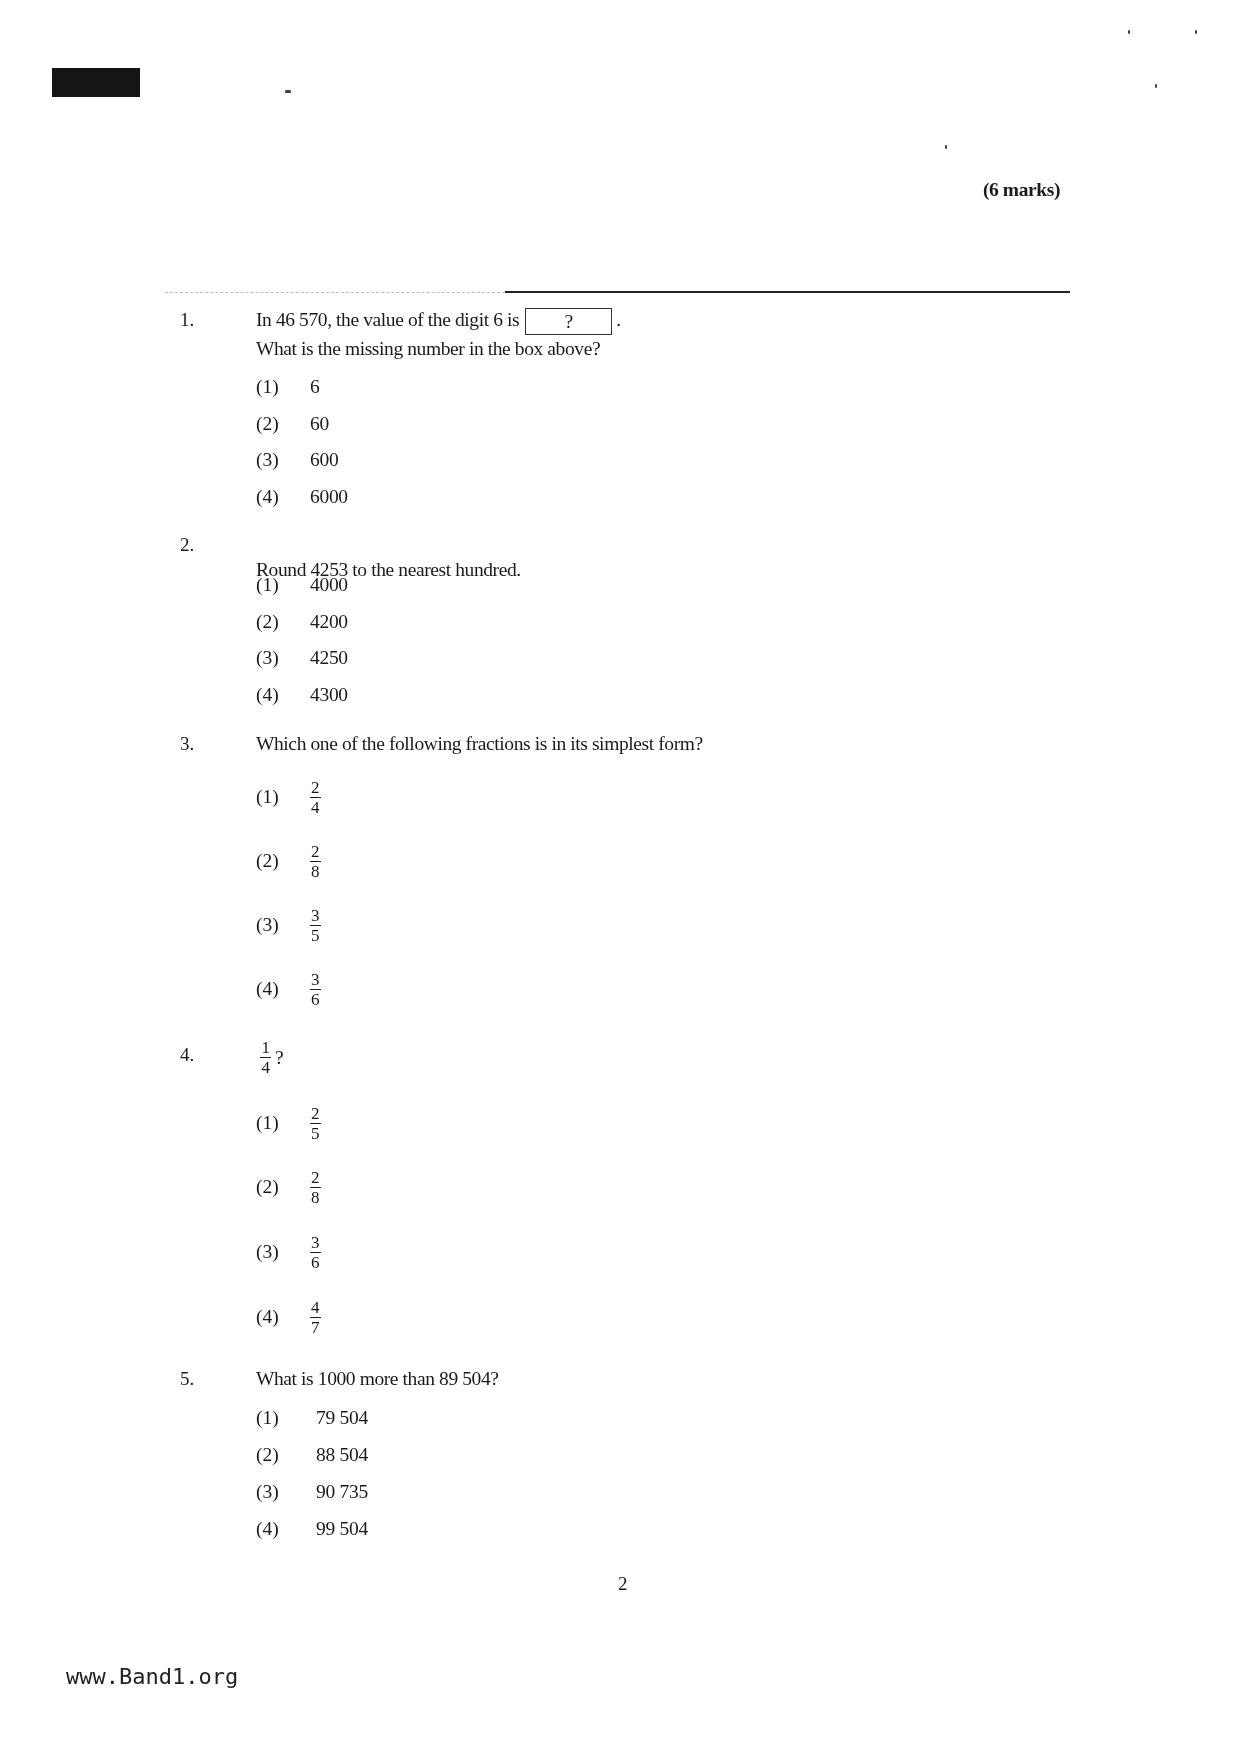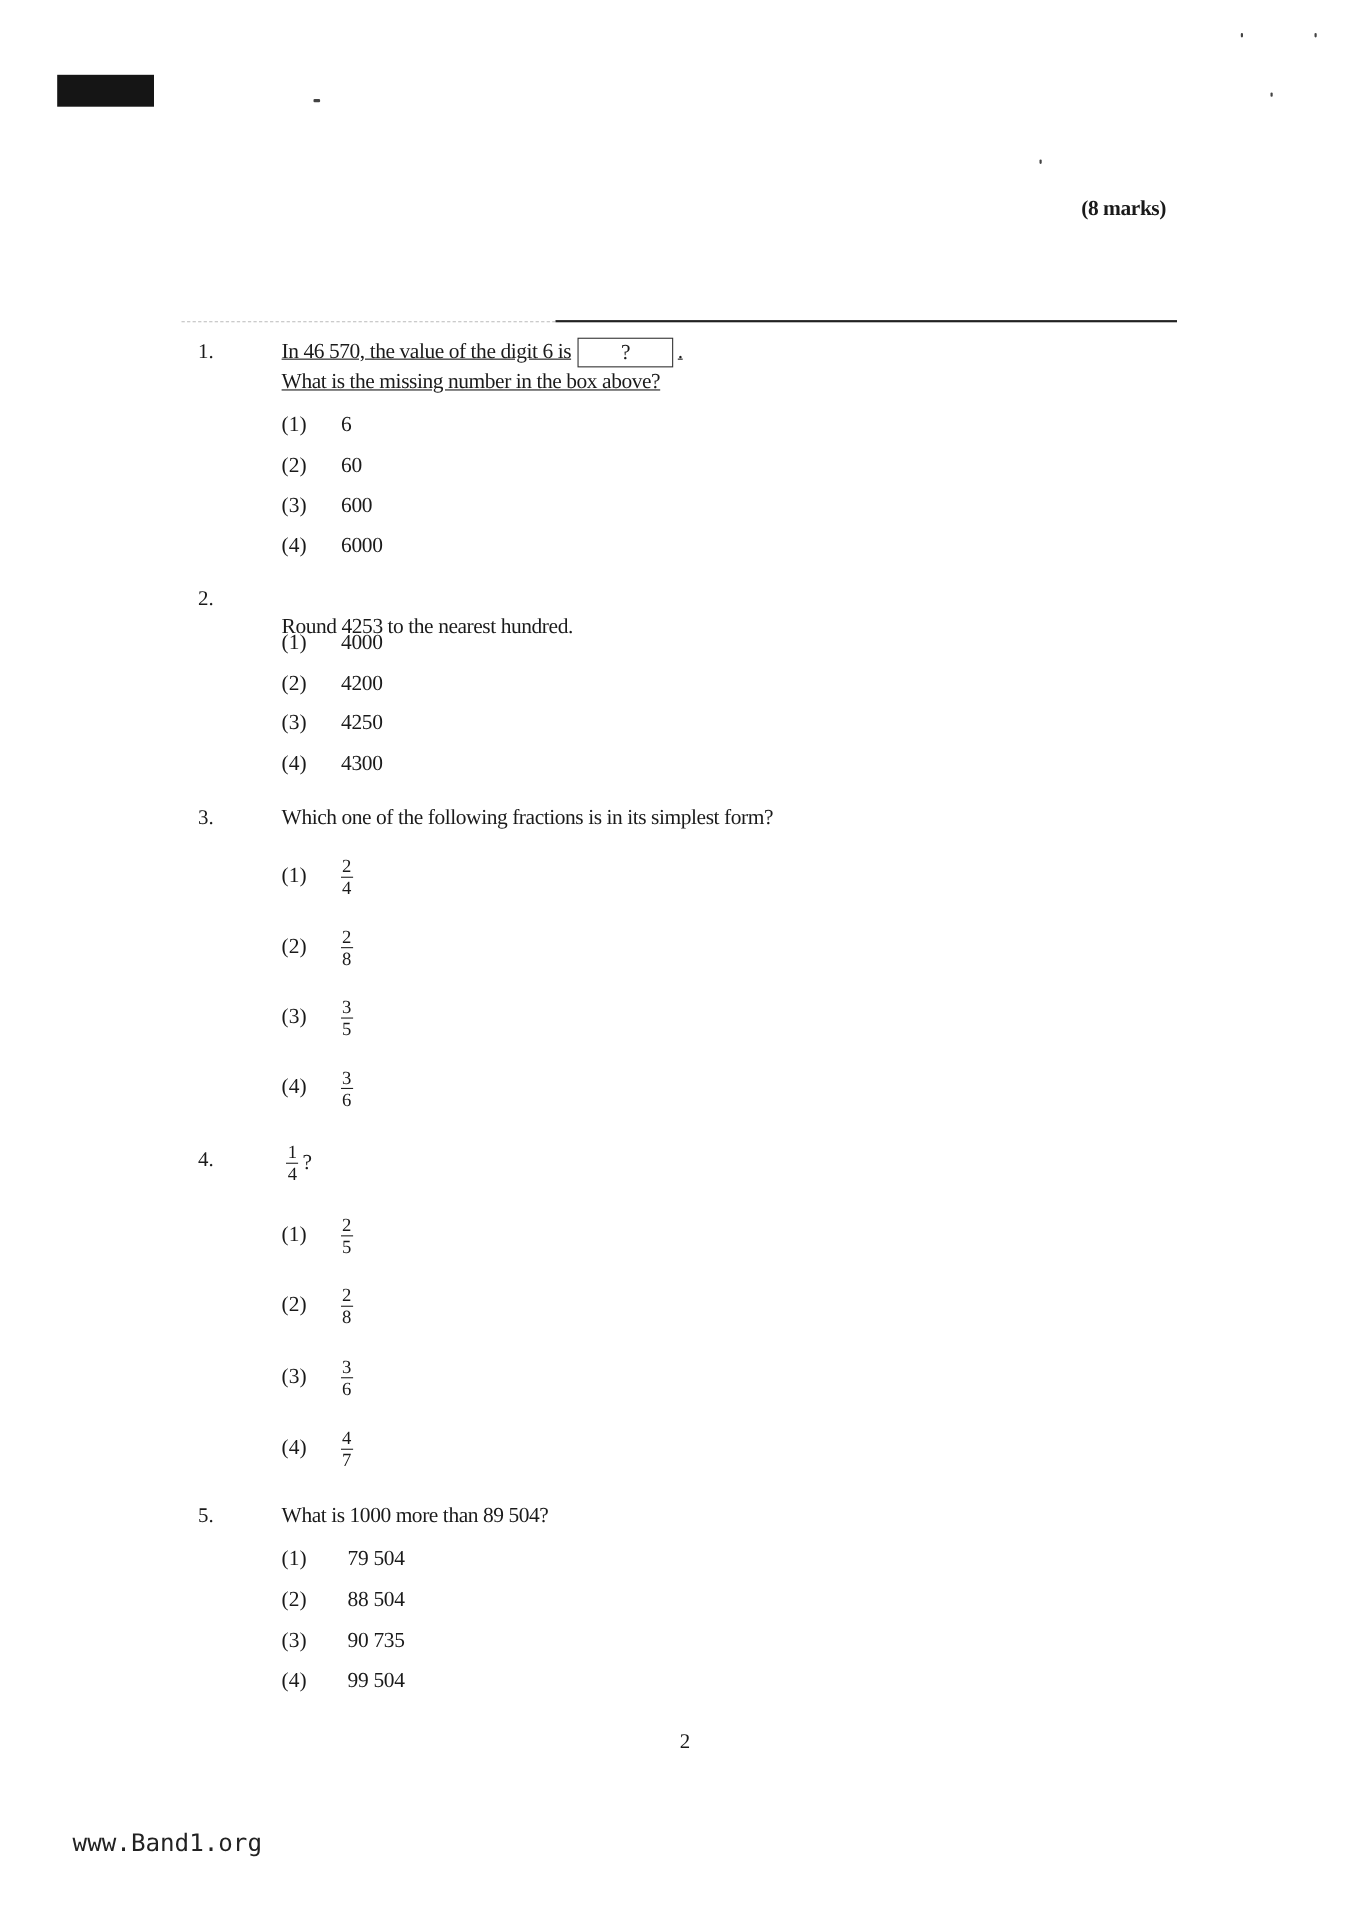--- a/index.html
+++ b/index.html
@@ -38,28 +38,28 @@
 <body>
 
 <div class="redact"></div>
 <div class="speck" style="left:285px;top:90px;width:6px;height:3px;"></div>
 <div class="speck" style="left:1128px;top:30px;width:2px;height:4px;"></div>
 <div class="speck" style="left:1195px;top:30px;width:2px;height:4px;"></div>
 <div class="speck" style="left:1155px;top:84px;width:2px;height:4px;"></div>
 <div class="speck" style="left:945px;top:145px;width:2px;height:4px;"></div>
 
 <div class="instructions">
-  <span class="marks">(8 marks)</span>
+  <span class="marks">(6 marks)</span>
 </div>
 <div class="rule-faint"></div>
 <div class="rule"></div>
 
 <div>
   <div class="qnum" style="top:309px;">1.</div>
-  <div class="qtext" style="top:306px;text-decoration:underline;">
+  <div class="qtext" style="top:306px;">
     <span>In 46 570, the value of the digit 6 is</span><span class="box">?</span><span>.</span><br>
     <span>What is the missing number in the box above?</span>
   </div>
   <div class="opt" style="top:372px;">
       <span class="lbl">(1)</span>
       <span class="val">6</span>
     </div>
   <div class="opt" style="top:409px;">
       <span class="lbl">(2)</span>
       <span class="val">60</span>

